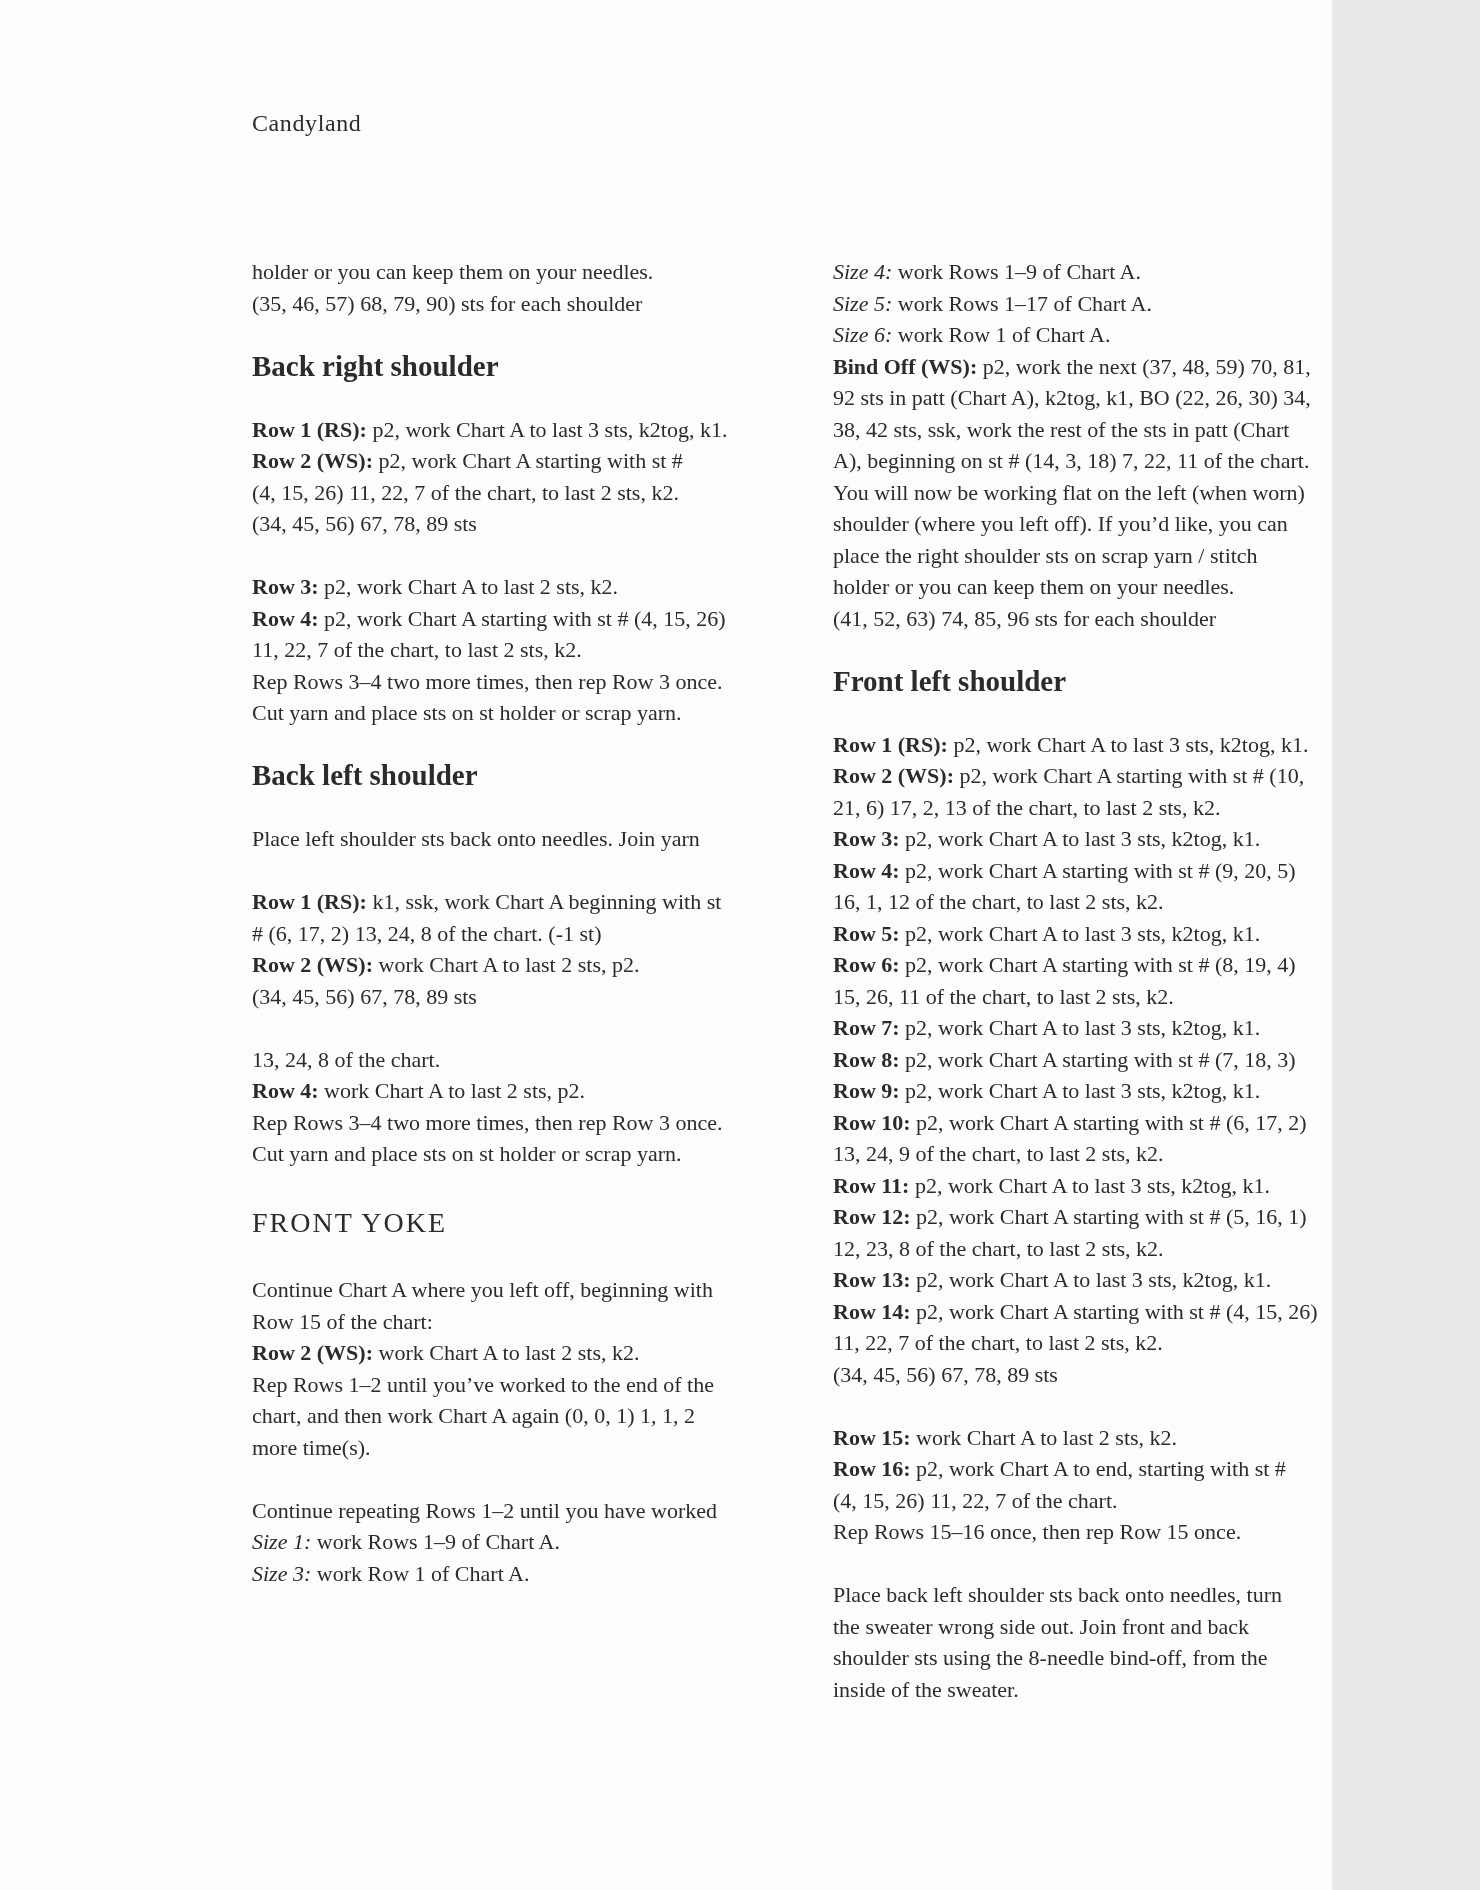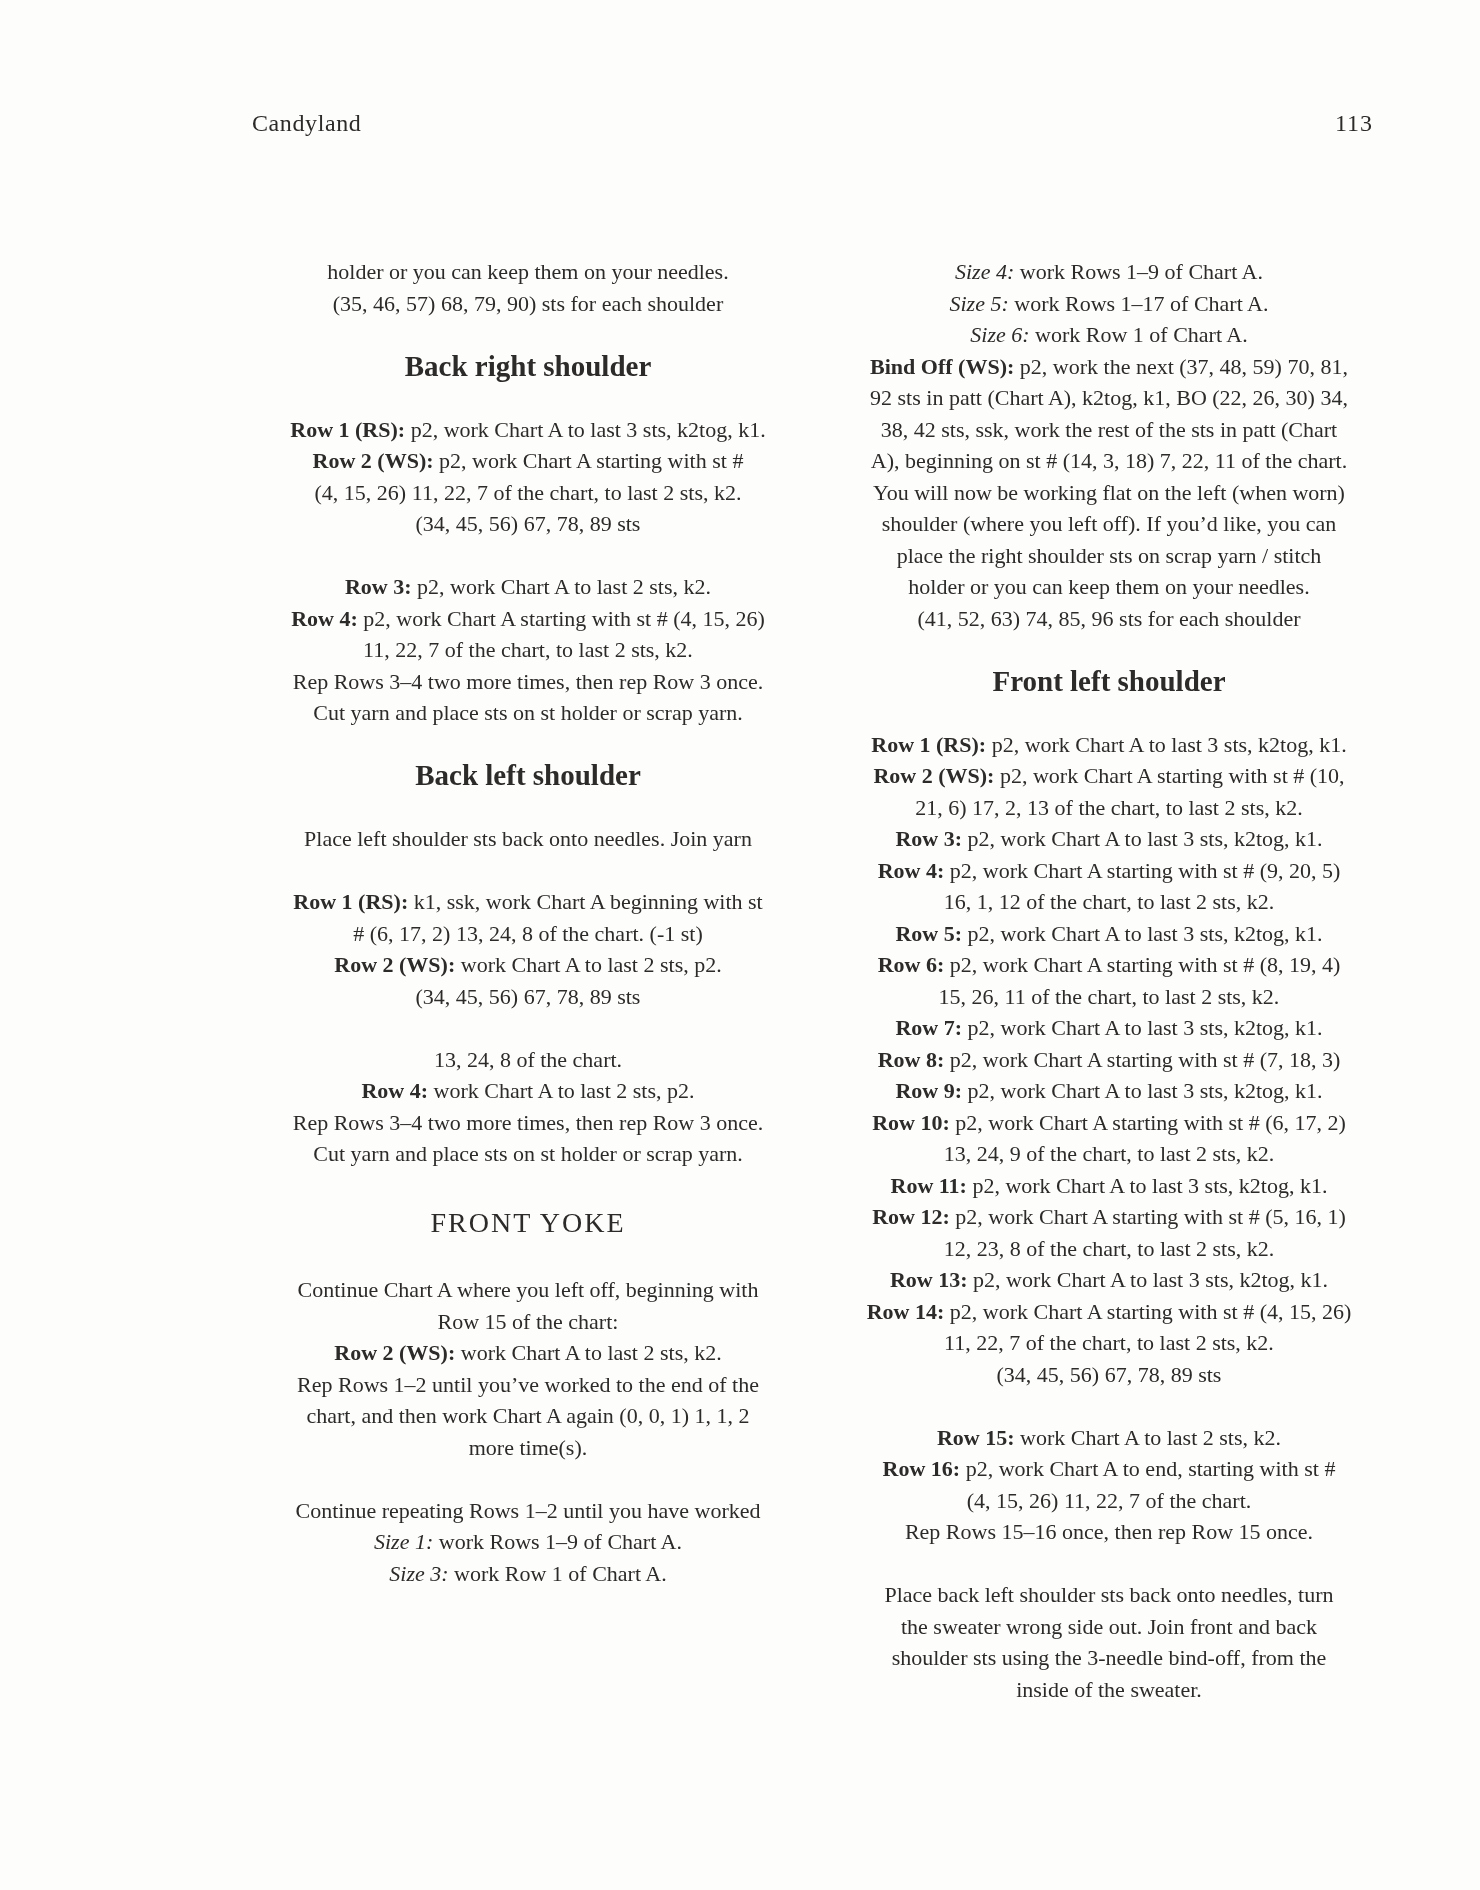--- a/index.html
+++ b/index.html
@@ -2,27 +2,26 @@
 <html><head>
 <meta charset="utf-8">
 <style>
   html, body {
     margin: 0;
     padding: 0;
     background: #e8e8e8;
   }
   .page {
     position: relative;
-    width: 1480px;
+    width: 1332px;
     height: 1890px;
     background: #fdfdfb;
     color: #2d2b2a;
     font-family: "Liberation Serif", "DejaVu Serif", serif;
     overflow: hidden;
-    text-align: center;
   }
   .page-header {
     position: absolute;
     left: 252px;
     top: 110px;
     width: 1121px;
     display: flex;
     justify-content: space-between;
     align-items: baseline;
     font-size: 24px;
@@ -162,18 +161,18 @@
         </div>
         <div class="para">
           <div class="line"><span class="seg-bold">Row 15:</span><span class="seg"> work Chart A to last 2 sts, k2.</span></div>
           <div class="line"><span class="seg-bold">Row 16:</span><span class="seg"> p2, work Chart A to end, starting with st #</span></div>
           <div class="line"><span class="seg">(4, 15, 26) 11, 22, 7 of the chart.</span></div>
           <div class="line"><span class="seg">Rep Rows 15–16 once, then rep Row 15 once.</span></div>
         </div>
         <div class="para">
           <div class="line"><span class="seg">Place back left shoulder sts back onto needles, turn</span></div>
           <div class="line"><span class="seg">the sweater wrong side out. Join front and back</span></div>
-          <div class="line"><span class="seg">shoulder sts using the 3-needle bind-off, from the</span></div>
+          <div class="line"><span class="seg">shoulder sts using the 8-needle bind-off, from the</span></div>
           <div class="line"><span class="seg">inside of the sweater.</span></div>
         </div>
       </section>
   </main>
 </div>
 
 </body></html>

